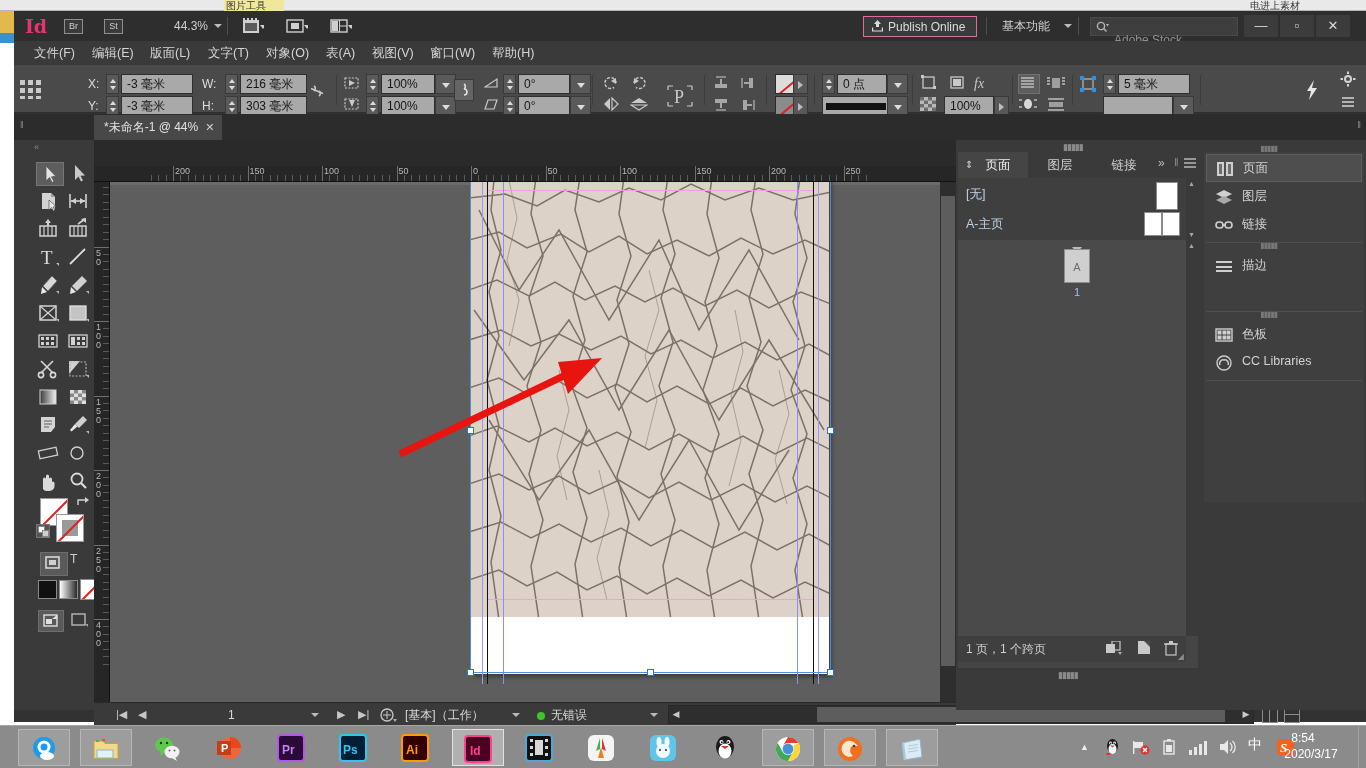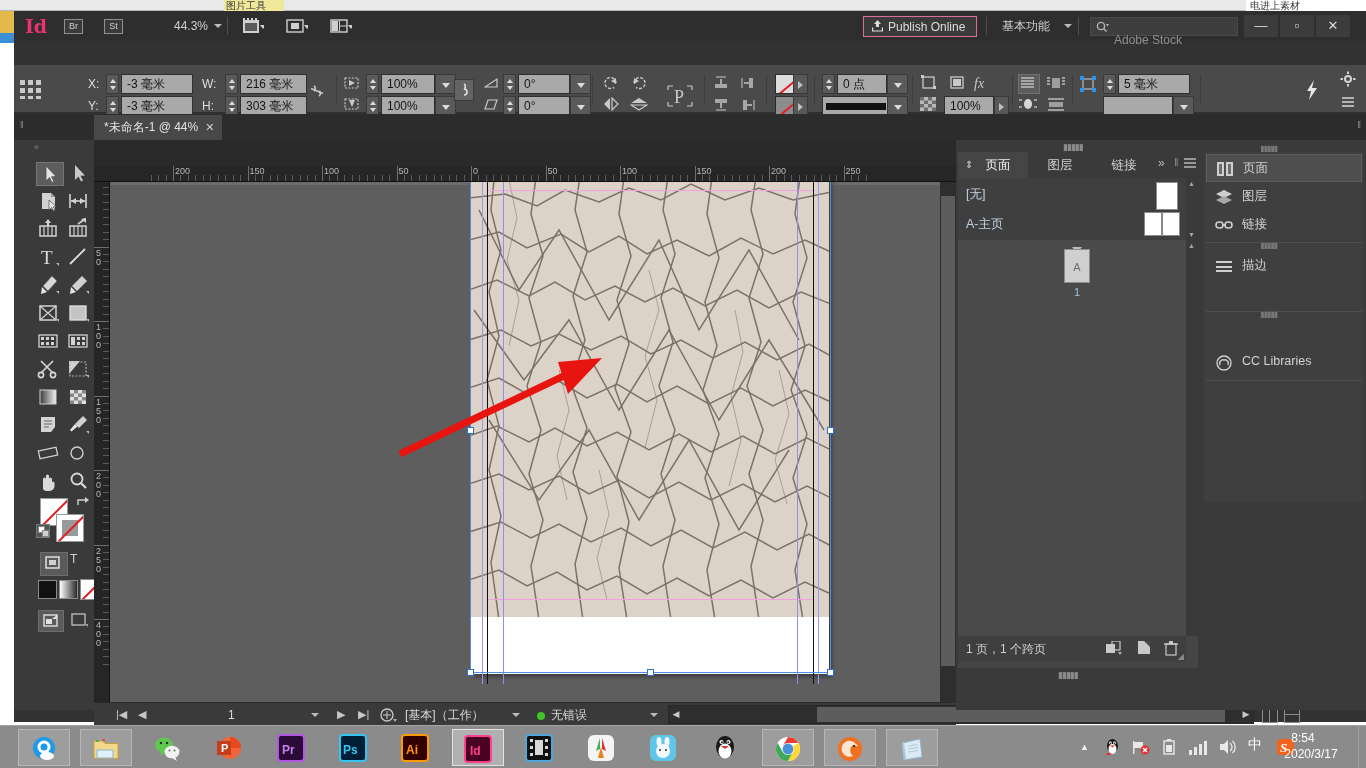--- a/index.html
+++ b/index.html
@@ -8,21 +8,21 @@
     font-family: "Liberation Sans", "DejaVu Sans", sans-serif;
     background:#7e7e7e;
     font-size:12px;
     color:#d0d0d0;
     -webkit-font-smoothing:none;
   }
   .app { position:absolute; left:0; top:0; width:1366px; height:768px; }
 
   
   #bg-desktop { position:absolute; left:0; top:0; width:1366px; height:768px; background:#ffffff; }
-  #bg-win-strip { position:absolute; left:0; top:0; width:1246px; height:11px; background:#e9e9e9; border-bottom:1px solid #b8b8b8;}
+  #bg-win-strip { position:absolute; left:0; top:0; width:1366px; height:11px; background:#e9e9e9; border-bottom:1px solid #b8b8b8;}
   #bg-tab-yellow { position:absolute; left:224px; top:0; width:60px; height:11px; background:#efe79a; }
   #bg-tab-label { position:absolute; left:226px; top:-1px; font-size:10px; color:#333; white-space:nowrap; overflow:hidden; height:12px; }
   #bg-right-label { position:absolute; left:1250px; top:-1px; font-size:10px; color:#333; white-space:nowrap; height:12px;}
   #bg-left-strip { position:absolute; left:0; top:11px; width:34px; height:32px; background:#3b8fd4; }
   #bg-left-strip2 { position:absolute; left:0; top:11px; width:14px; height:22px; background:#e3b94b; }
 
   
   #id-window { position:absolute; left:14px; top:11px; width:1352px; height:711px; background:#323232; }
 
   
@@ -232,20 +232,31 @@
             <polygon points="10,3 13,3 11.5,5.5" fill="#b5b5b5"></polygon>
           </svg>
       </div>
       <div id="stock-ph">Adobe Stock</div>
 
       <div class="winbtn" style="left:1230px;">—</div>
       <div class="winbtn" style="left:1266px;">▫</div>
       <div class="winbtn" style="left:1302px;">✕</div>
     </div>
 
+    <div id="menubar">
+      <div class="menu-item" style="left:12px;">文件(F)</div>
+      <div class="menu-item" style="left:70px;">编辑(E)</div>
+      <div class="menu-item" style="left:128px;">版面(L)</div>
+      <div class="menu-item" style="left:186px;">文字(T)</div>
+      <div class="menu-item" style="left:244px;">对象(O)</div>
+      <div class="menu-item" style="left:304px;">表(A)</div>
+      <div class="menu-item" style="left:350px;">视图(V)</div>
+      <div class="menu-item" style="left:408px;">窗口(W)</div>
+      <div class="menu-item" style="left:470px;">帮助(H)</div>
+    </div>
 
     <div id="controlbar">
       <div id="grid-ico">
         <svg width="34" height="24" viewBox="0 0 34 24">
           <g fill="#c9c9c9">
             <rect x="2" y="3" width="5" height="5"></rect>
               <rect x="10" y="3" width="5" height="5"></rect>
               <rect x="18" y="3" width="5" height="5"></rect>
             <rect x="2" y="11" width="5" height="5"></rect>
               <rect x="10" y="11" width="5" height="5"></rect>
@@ -1289,20 +1300,36 @@
                   <line x1="1" y1="13" x2="17" y2="13"></line>
                 </g>
               </svg>
           </span>
           <span class="rail-label">描边</span>
         </div>
 
         <div class="rail-sep" style="top:159px;"></div>
         <div class="rail-grip" style="left:56px; top:158px;">▮▮▮▮▮</div>
 
+        <div class="rail-item" style="top:169px;">
+          <span class="rail-ico">
+            <svg width="18" height="16" viewBox="0 0 18 16">
+                <rect x="1" y="2" width="16" height="12" fill="none" stroke="#cfcfcf" stroke-width="1.4"></rect>
+                <g fill="#cfcfcf">
+                  <rect x="2.5" y="3.5" width="4" height="4"></rect>
+                  <rect x="7.5" y="3.5" width="4" height="4"></rect>
+                  <rect x="12" y="3.5" width="3.5" height="4"></rect>
+                  <rect x="2.5" y="8.5" width="4" height="4"></rect>
+                  <rect x="7.5" y="8.5" width="4" height="4"></rect>
+                  <rect x="12" y="8.5" width="3.5" height="4"></rect>
+                </g>
+              </svg>
+          </span>
+          <span class="rail-label">色板</span>
+        </div>
         <div class="rail-item" style="top:197px;">
           <span class="rail-ico">
             <svg width="18" height="16" viewBox="0 0 18 16">
                 <circle cx="9" cy="8" r="7" fill="none" stroke="#cfcfcf" stroke-width="1.4"></circle>
                 <path d="M5 10 a3.5 3.5 0 0 1 4 -5 a3.5 3.5 0 0 1 4 5" fill="none" stroke="#cfcfcf" stroke-width="1.5"></path>
               </svg>
           </span>
           <span class="rail-label">CC Libraries</span>
         </div>
         <div class="rail-sep" style="top:228px;"></div>

